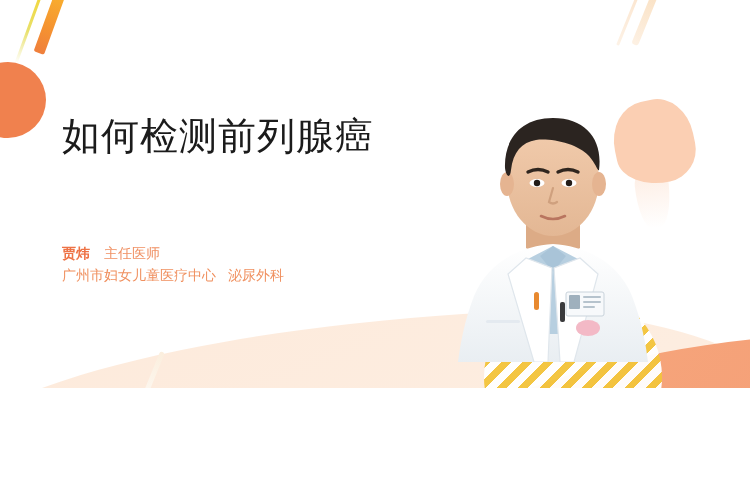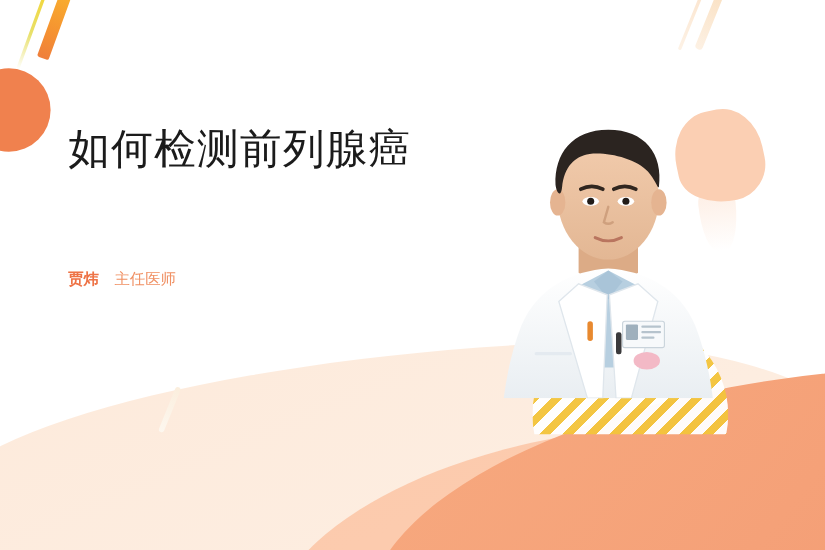--- a/index.html
+++ b/index.html
@@ -8,21 +8,21 @@
     padding: 0;
     background: #ffffff;
   }
   body {
     font-family: "Liberation Sans", "DejaVu Sans", sans-serif;
   }
 
   .cover {
     position: relative;
     width: 750px;
-    height: 500px;
+    height: 388px;
     overflow: hidden;
     background: #ffffff;
   }
 
   
   .deco {
     position: absolute;
     pointer-events: none;
   }
 
@@ -299,16 +299,19 @@
     </svg>
   </div>
 
   <div class="text-block">
     <h1 class="title">如何检测前列腺癌</h1>
 
     <div class="credits">
       <div class="credit-line">
         <span class="doctor-name">贾炜</span><span class="doctor-rank">主任医师</span>
       </div>
+      <div class="credit-line">
+        <span class="affiliation">广州市妇女儿童医疗中心</span><span class="affiliation dept">泌尿外科</span>
+      </div>
     </div>
   </div>
 
 </div>
 
 </body></html>

